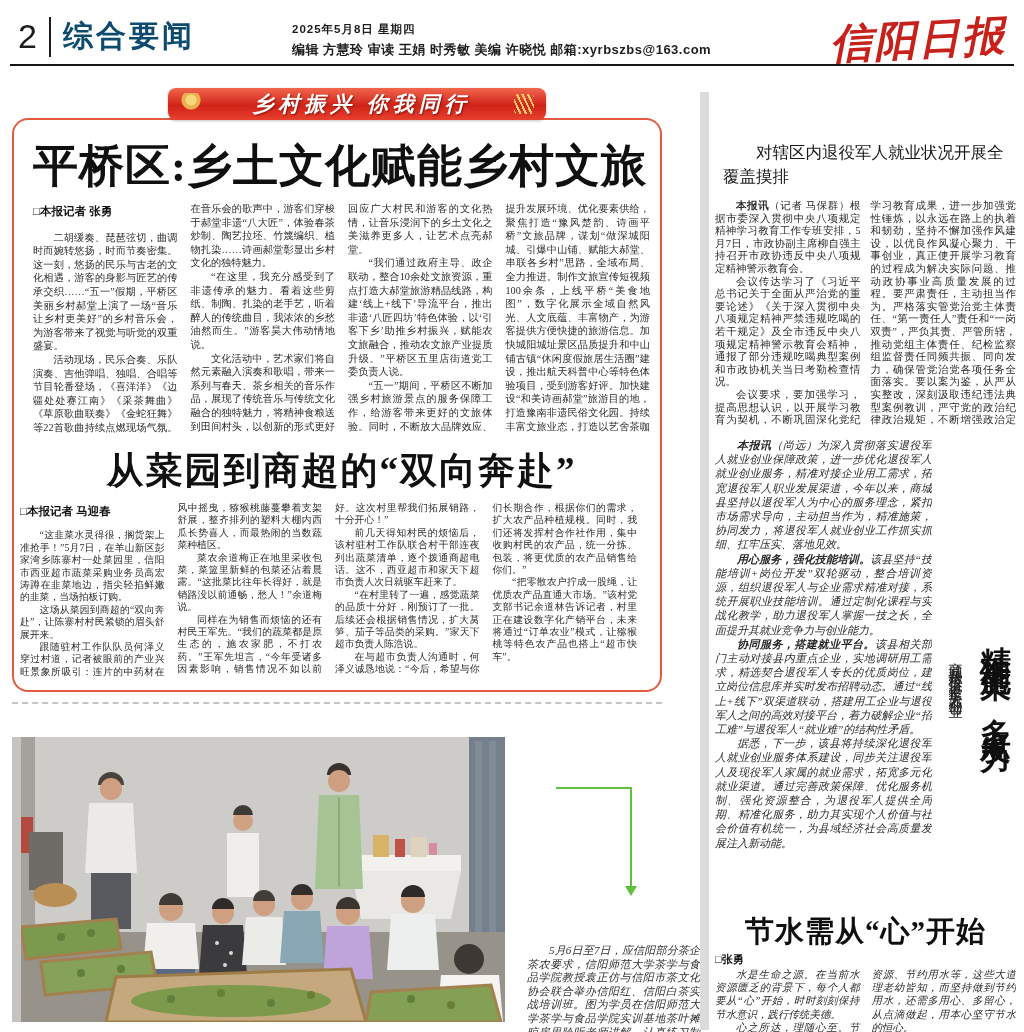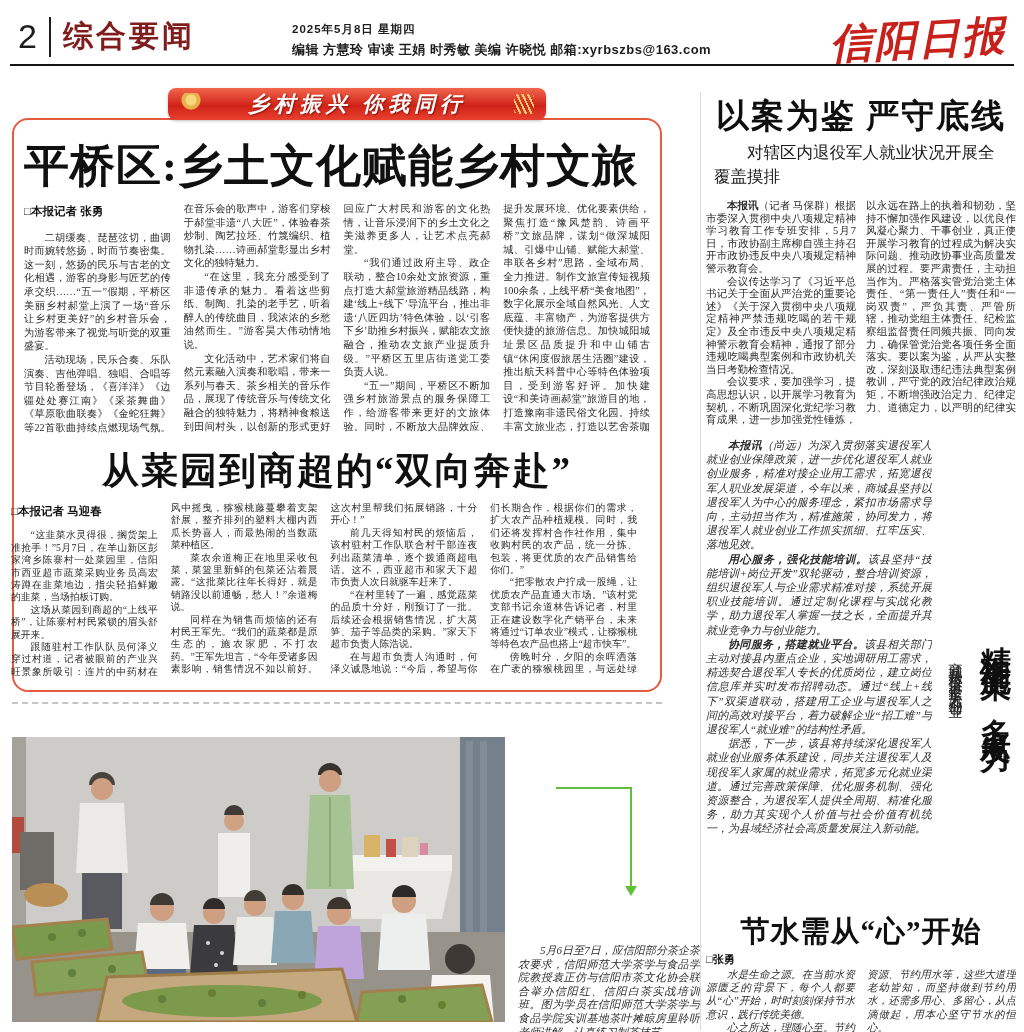--- a/index.html
+++ b/index.html
@@ -2,27 +2,27 @@
 <html><head>
 <meta charset="utf-8">
 <style>
   * { margin:0; padding:0; box-sizing:border-box; }
   html,body { background:#9a9a9a; }
   .page {
     position:relative; width:1024px; height:1032px; margin:0 auto;
     background:#fff; overflow:hidden; color:#2b2b2b;
     font-family:"Liberation Serif", serif;
   }
-  .abs { position:absolute; }
+  .abs { position:absolute;padding-left:9px; }
 
   
   .hdr-left { position:absolute; left:18px; top:16px; display:flex; align-items:center; }
   .page-num { font-family:"Liberation Sans",sans-serif; font-size:34px; color:#1c1c1c; }
   .hdr-divider { display:inline-block; width:2px; height:40px; background:#1c1c1c; margin:0 12px; }
-  .section { font-family:"Liberation Sans",sans-serif; font-size:30px; font-weight:bold; letter-spacing:3px; color:#7f1d1d; }
+  .section { font-family:"Liberation Sans",sans-serif; font-size:30px; font-weight:bold; letter-spacing:3px; color:#0c4a6e; }
   .hdr-meta { position:absolute; left:292px; top:22px; font-family:"Liberation Sans",sans-serif; color:#1d1d1d; }
   .date-line { font-size:11.5px; font-weight:bold; letter-spacing:1px; }
   .staff-line { font-size:13px; font-weight:bold; margin-top:4px; letter-spacing:.5px; }
   .masthead { position:absolute; right:18px; top:12px; font-size:42px; font-weight:bold; font-style:italic;
     color:#c8211b; letter-spacing:2px; transform:rotate(-3deg); }
   .hdr-rule { position:absolute; left:10px; right:10px; top:64px; height:2px; background:#141414; }
 
   
   .left-box { left:12px; top:118px; width:650px; height:574px; border:2px solid #e45c3f; border-radius:16px; }
   .banner { left:168px; top:88px; width:378px; height:32px; z-index:3;
@@ -122,21 +122,21 @@
         <p>“我们通过政府主导、政企联动，整合10余处文旅资源，重点打造大郝堂旅游精品线路，构建‘线上+线下’导流平台，推出非遗‘八匠四坊’特色体验，以‘引客下乡’助推乡村振兴，赋能农文旅融合，推动农文旅产业提质升级。”平桥区五里店街道党工委负责人说。</p>
         <p>“五一”期间，平桥区不断加强乡村旅游景点的服务保障工作，给游客带来更好的文旅体验。同时，不断放大品牌效应、提升发展环境、优化要素供给，聚焦打造“豫风楚韵、诗画平桥”文旅品牌，谋划“做深城阳城、引爆中山铺、赋能大郝堂、串联各乡村”思路，全域布局、全力推进。制作文旅宣传短视频100余条，上线平桥“美食地图”，数字化展示全域自然风光、人文底蕴、丰富物产，为游客提供方便快捷的旅游信息。加快城阳城址景区品质提升和中山铺古镇“休闲度假旅居生活圈”建设，推出航天科普中心等特色体验项目，受到游客好评。加快建设“和美诗画郝堂”旅游目的地，打造豫南非遗民俗文化园。持续丰富文旅业态，打造以艺舍茶咖啡、豫茶书院等为代表的“信阳小院”15个，建成投用露营基地18个。</p>
       </div>
   </div>
 
   <div class="abs headline2">从菜园到商超的“双向奔赴”</div>
   <div class="abs a2-body body-text">
     <div class="byline">□本报记者 马迎春</div>
     <div>
         <p>“这韭菜水灵得很，搁货架上准抢手！”5月7日，在羊山新区彭家湾乡陈寨村一处菜园里，信阳市西亚超市蔬菜采购业务员高宏涛蹲在韭菜地边，指尖轻掐鲜嫩的韭菜，当场拍板订购。</p>
-        <p>这场从菜园到商超的“上线平桥”，让陈寨村村民紧锁的眉头舒展开来。</p>
+        <p>这场从菜园到商超的“双向奔赴”，让陈寨村村民紧锁的眉头舒展开来。</p>
         <p>跟随驻村工作队队员何泽义穿过村道，记者被眼前的产业兴旺景象所吸引：连片的中药材在风中摇曳，猕猴桃藤蔓攀着支架舒展，整齐排列的塑料大棚内西瓜长势喜人，而最热闹的当数蔬菜种植区。</p>
         <p>菜农余道梅正在地里采收包菜，菜篮里新鲜的包菜还沾着晨露。“这批菜比往年长得好，就是销路没以前通畅，愁人！”余道梅说。</p>
         <p>同样在为销售而烦恼的还有村民王军先。“我们的蔬菜都是原生态的，施农家肥，不打农药。”王军先坦言，“今年受诸多因素影响，销售情况不如以前好。这次村里帮我们拓展销路，十分开心！”</p>
         <p>前几天得知村民的烦恼后，该村驻村工作队联合村干部连夜列出蔬菜清单，逐个拨通商超电话。这不，西亚超市和家天下超市负责人次日就驱车赶来了。</p>
         <p>“在村里转了一遍，感觉蔬菜的品质十分好，刚预订了一批。后续还会根据销售情况，扩大莴笋、茄子等品类的采购。”家天下超市负责人陈浩说。</p>
         <p>在与超市负责人沟通时，何泽义诚恳地说：“今后，希望与你们长期合作，根据你们的需求，扩大农产品种植规模。同时，我们还将发挥村合作社作用，集中收购村民的农产品，统一分拣、包装，将更优质的农产品销售给你们。”</p>
         <p>“把零散农户拧成一股绳，让优质农产品直通大市场。”该村党支部书记余道林告诉记者，村里正在建设数字化产销平台，未来将通过“订单农业”模式，让猕猴桃等特色农产品也搭上“超市快车”。</p>
         <p>傍晚时分，夕阳的余晖洒落在广袤的猕猴桃园里，与远处绿油油的麦田相映成趣。晚风拂过成片的中药材苗，沙沙作响，似在诉说着丰收的希望……</p>
       </div>
   </div>
@@ -221,21 +221,20 @@
     </svg>
   </div>
   <div class="abs green-arrow"></div>
   <div class="abs caption">
     <p>5月6日至7日，应信阳部分茶企茶农要求，信阳师范大学茶学与食品学院教授袁正仿与信阳市茶文化协会联合举办信阳红、信阳白茶实战培训班。图为学员在信阳师范大学茶学与食品学院实训基地茶叶摊晾房里聆听老师讲解，认真练习制茶技艺。</p>
     <div class="credit">本报记者 郝光 摄</div>
   </div>
 
   <div class="abs v-rule"></div>
 
-  <div class="abs a3-head">以案为鉴 严守底线</div>
   <div class="abs a3-sub">对辖区内退役军人就业状况开展全覆盖摸排</div>
   <div class="abs a3-body body-text">
       <p><b>本报讯</b>（记者 马保群）根据市委深入贯彻中央八项规定精神学习教育工作专班安排，5月7日，市政协副主席柳自强主持召开市政协违反中央八项规定精神警示教育会。</p>
       <p>会议传达学习了《习近平总书记关于全面从严治党的重要论述》《关于深入贯彻中央八项规定精神严禁违规吃喝的若干规定》及全市违反中央八项规定精神警示教育会精神，通报了部分违规吃喝典型案例和市政协机关当日考勤检查情况。</p>
       <p>会议要求，要加强学习，提高思想认识，以开展学习教育为契机，不断巩固深化党纪学习教育成果，进一步加强党性锤炼，以永远在路上的执着和韧劲，坚持不懈加强作风建设，以优良作风凝心聚力、干事创业，真正使开展学习教育的过程成为解决实际问题、推动政协事业高质量发展的过程。要严肃责任，主动担当作为。严格落实管党治党主体责任、“第一责任人”责任和“一岗双责”，严负其责、严管所辖，推动党组主体责任、纪检监察组监督责任同频共振、同向发力，确保管党治党各项任务全面落实。要以案为鉴，从严从实整改，深刻汲取违纪违法典型案例教训，严守党的政治纪律政治规矩，不断增强政治定力、纪律定力、道德定力，以严明的纪律实现政协工作学起来、严起来、干起来、快起来。</p>
     </div>
 
   <div class="abs a4-body body-text">
       <p><b>本报讯</b>（尚远）为深入贯彻落实退役军人就业创业保障政策，进一步优化退役军人就业创业服务，精准对接企业用工需求，拓宽退役军人职业发展渠道，今年以来，商城县坚持以退役军人为中心的服务理念，紧扣市场需求导向，主动担当作为，精准施策，协同发力，将退役军人就业创业工作抓实抓细、扛牢压实、落地见效。</p>
       <p><b>用心服务，强化技能培训。</b>该县坚持“技能培训+岗位开发”双轮驱动，整合培训资源，组织退役军人与企业需求精准对接，系统开展职业技能培训。通过定制化课程与实战化教学，助力退役军人掌握一技之长，全面提升其就业竞争力与创业能力。</p>

